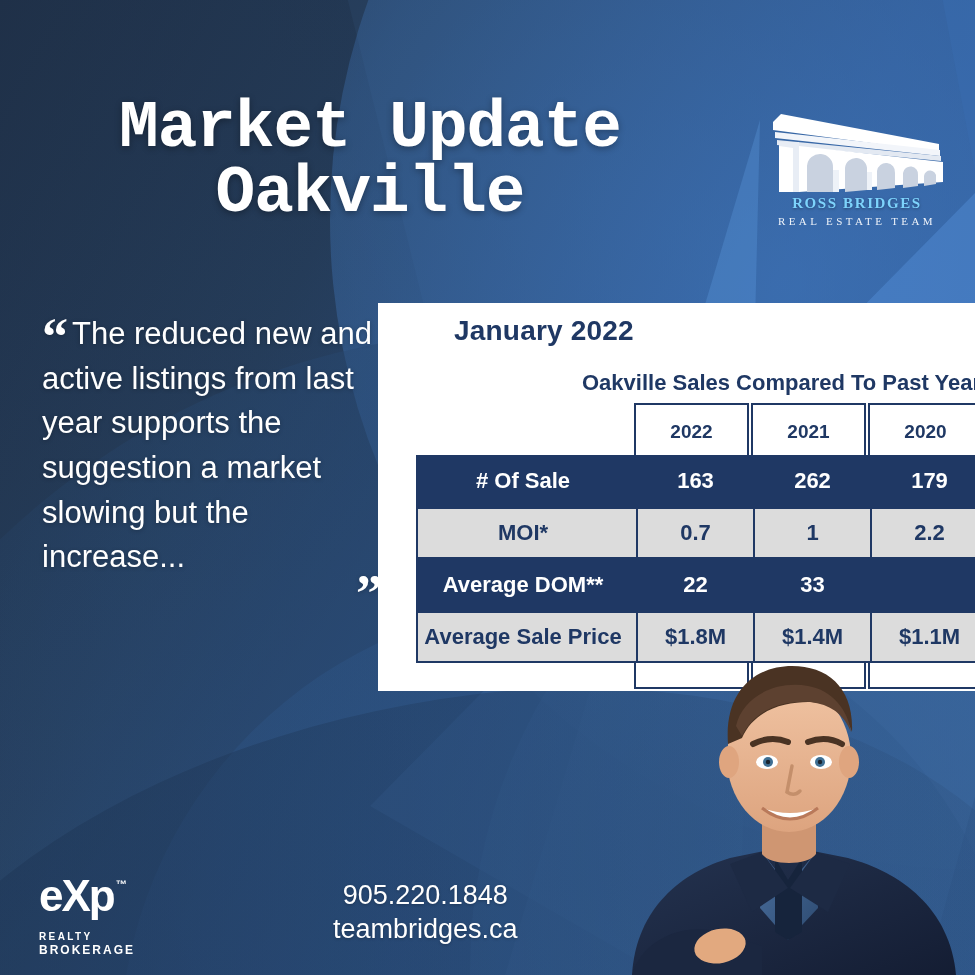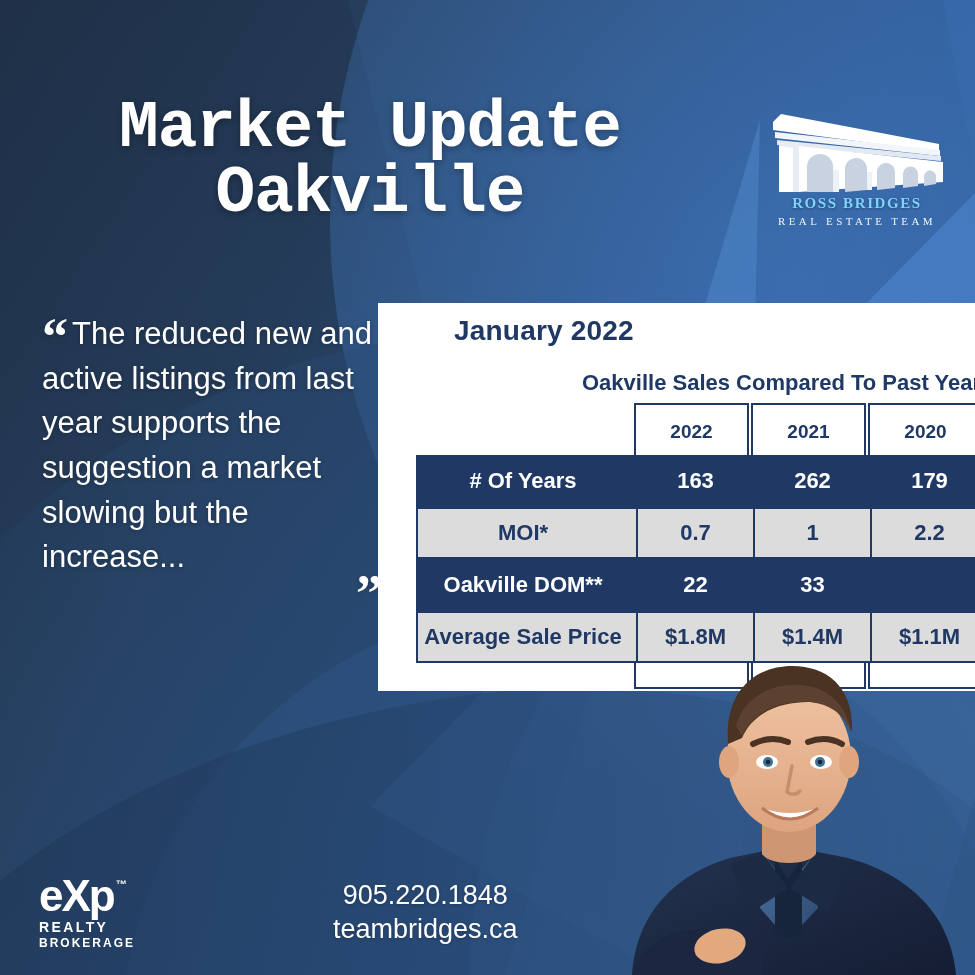--- a/index.html
+++ b/index.html
@@ -100,21 +100,21 @@
 
   
   #agent{position:absolute;left:612px;top:640px;width:372px;height:335px;}
 
   
   #exp{position:absolute;left:39px;top:878px;width:130px;}
   #exp .wordmark{color:#fff;font-size:44px;font-weight:bold;line-height:.8;
     letter-spacing:-2px;position:relative;display:inline-block;}
   #exp .tm{position:absolute;right:-13px;top:2px;font-size:11px;letter-spacing:0;
     font-weight:bold;}
-  #exp .l1{color:#fff;font-size:14px;font-weight:bold;letter-spacing:2.4px;margin-top:4px;}
+  #exp .l1{color:#fff;font-size:10px;font-weight:bold;letter-spacing:2.4px;margin-top:16px;}
   #exp .l2{color:#fff;font-size:12px;font-weight:bold;letter-spacing:2.0px;margin-top:1px;}
   #contact{position:absolute;left:333px;top:878px;color:#fff;font-size:27px;
     line-height:1.26;text-shadow:0 1px 3px rgba(0,0,0,.25);text-align:center;}
 </style>
 </head>
 <body>
 
 <div id="card">
 
   <div class="bg">
@@ -175,33 +175,33 @@
       <span>2022</span>
     </div>
     <div class="ybox y1">
       <span>2021</span>
     </div>
     <div class="ybox y2">
       <span>2020</span>
     </div>
 
     <div class="trow dark r0">
-      <div class="lab"># Of Years</div>
+      <div class="lab"># Of Sale</div>
       <div class="cell">163</div>
       <div class="cell">262</div>
       <div class="cell">179</div>
     </div>
     <div class="trow light r1">
       <div class="lab">MOI*</div>
       <div class="cell">0.7</div>
       <div class="cell">1</div>
       <div class="cell">2.2</div>
     </div>
     <div class="trow dark r2">
-      <div class="lab">Oakville DOM**</div>
+      <div class="lab">Average DOM**</div>
       <div class="cell">22</div>
       <div class="cell">33</div>
     </div>
     <div class="trow light r3">
       <div class="lab">Average Sale Price</div>
       <div class="cell">$1.8M</div>
       <div class="cell">$1.4M</div>
       <div class="cell">$1.1M</div>
     </div>
   </div>

